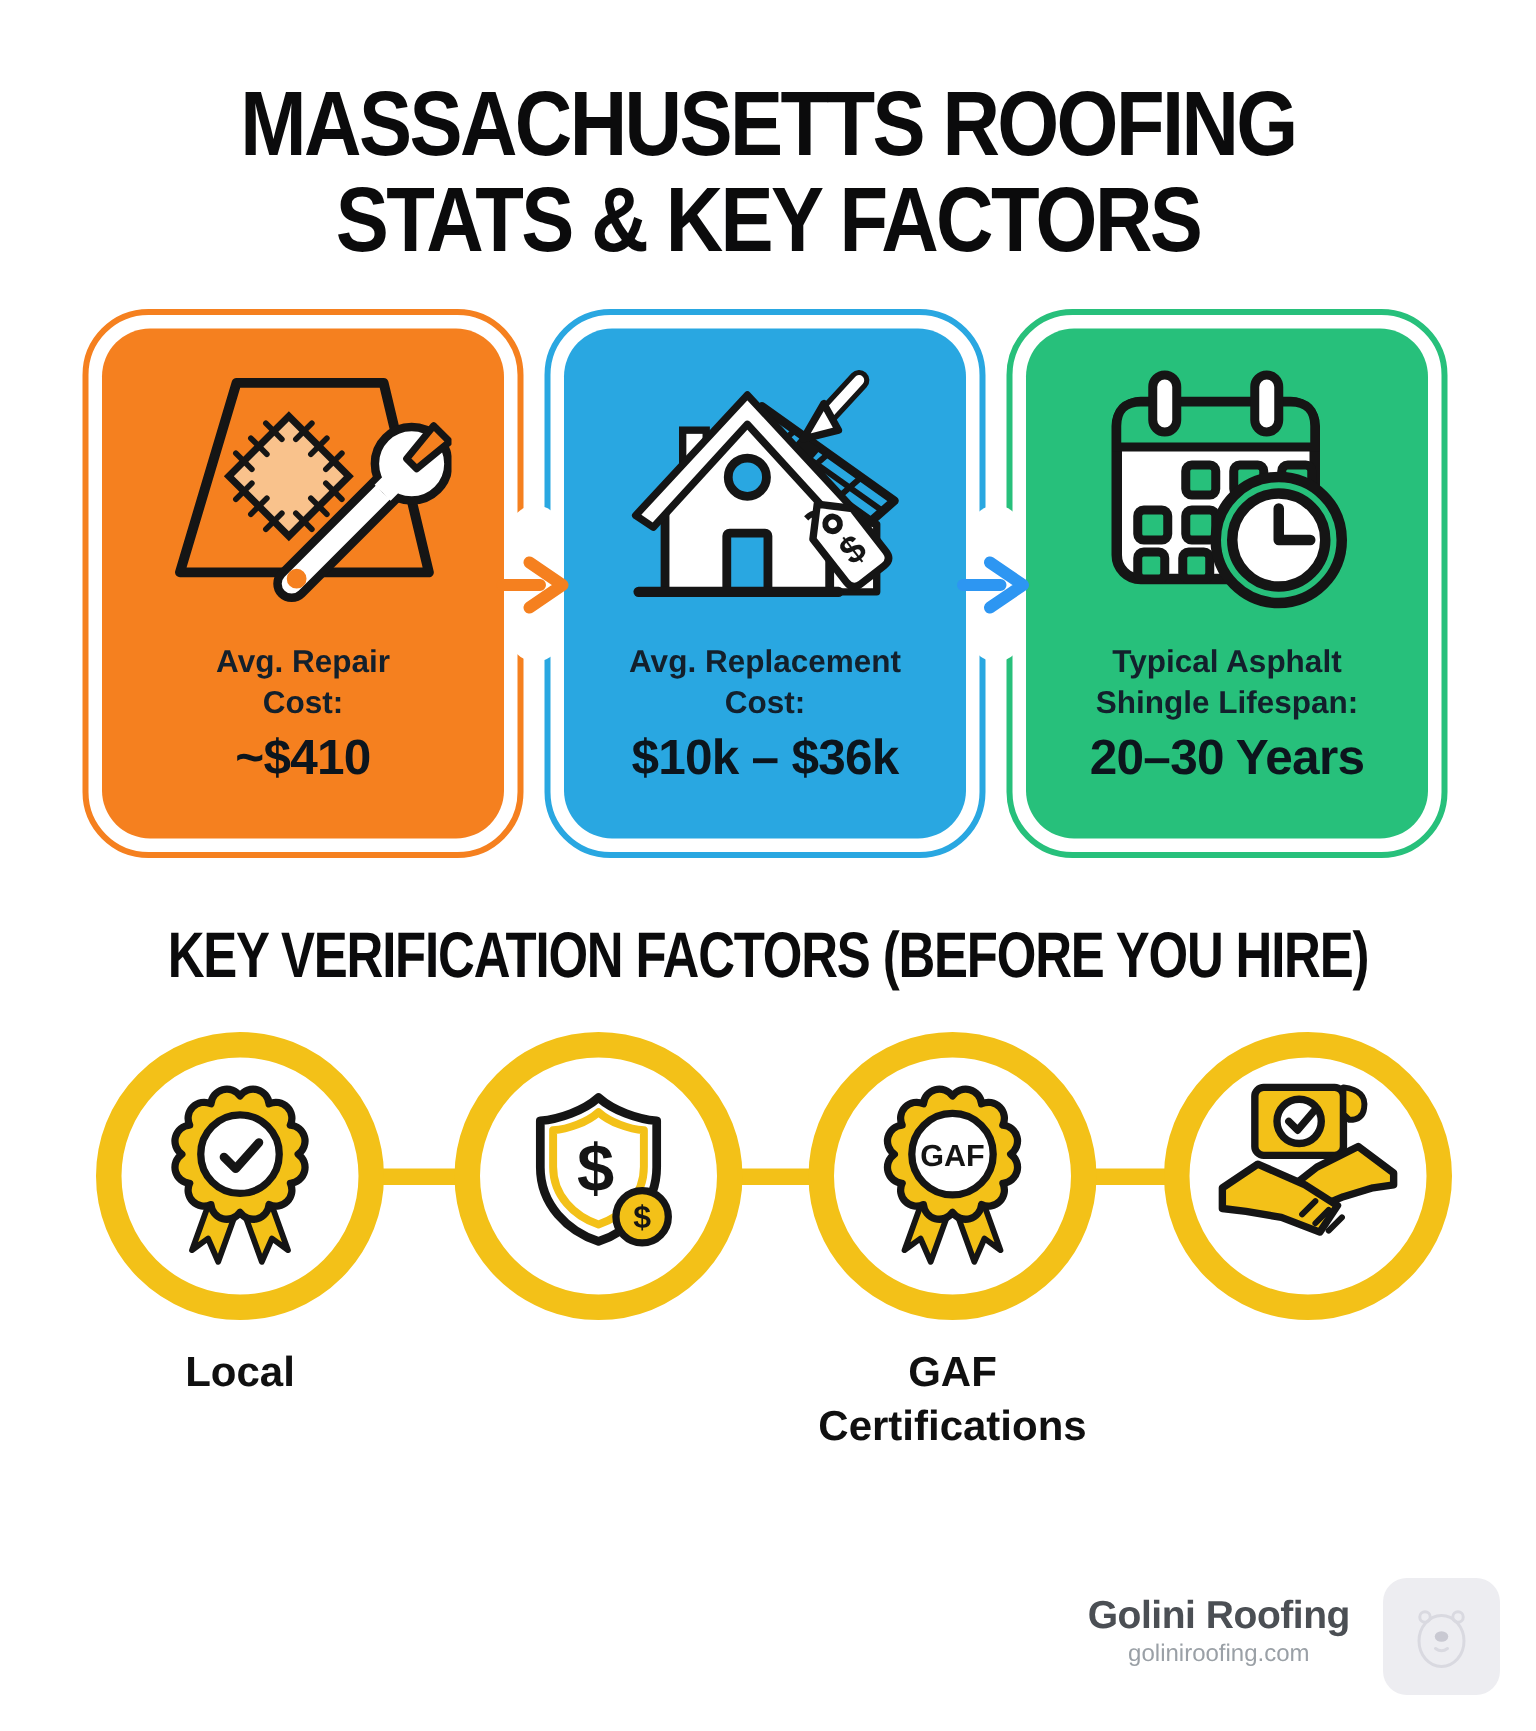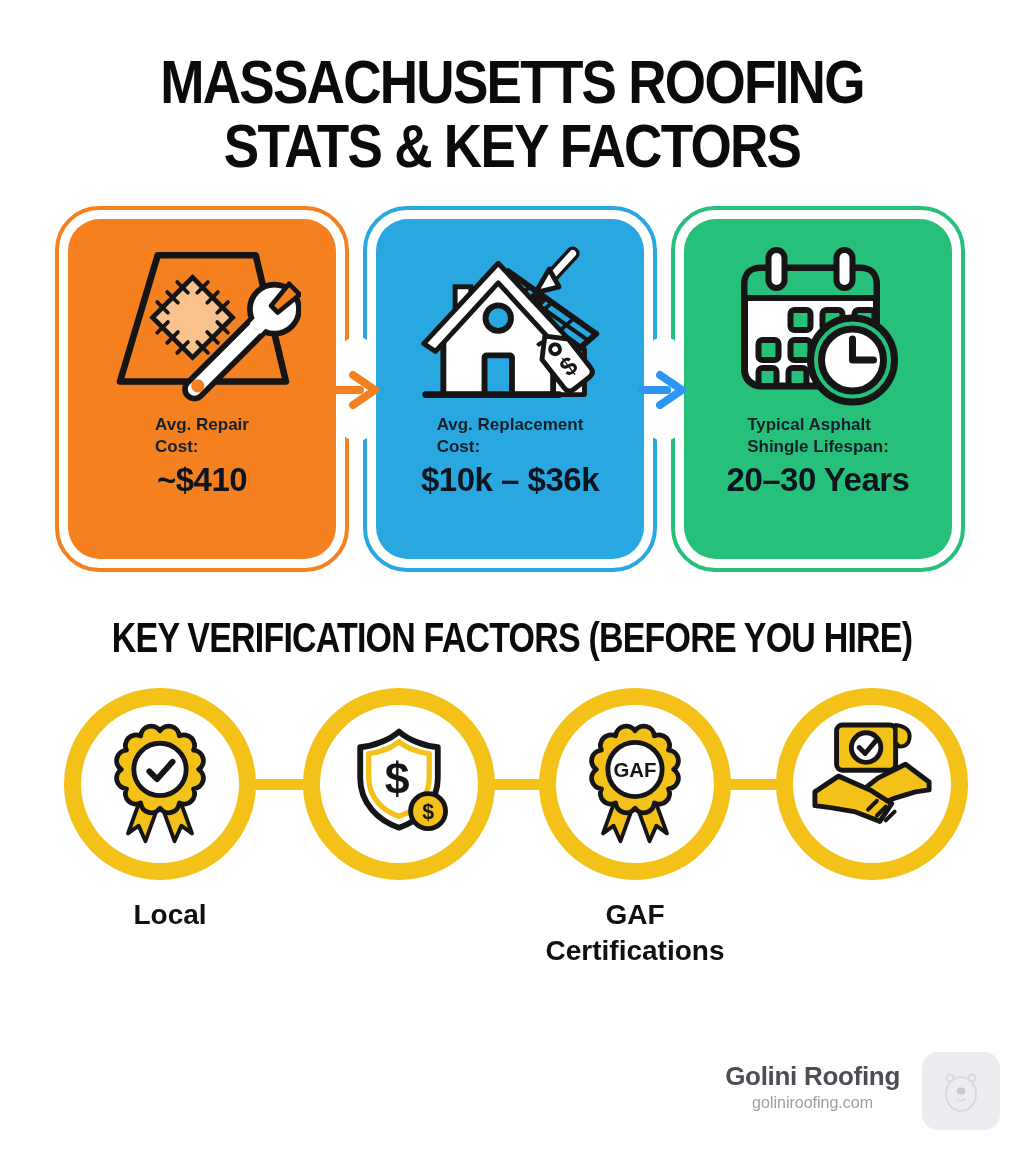--- a/index.html
+++ b/index.html
@@ -10,42 +10,42 @@
   .title{position:absolute;top:50px;left:0;width:1024px;text-align:center;
          font-size:61px;font-weight:bold;letter-spacing:-2px;line-height:1.05;
          color:#0b0b0c;transform:scaleX(0.87);transform-origin:center top;}
 
   
   .stat-cards{position:absolute;left:55px;top:206px;width:910px;height:366px;display:flex;gap:14px;}
   .card{flex:1;border:4px solid var(--c);border-radius:44px;padding:9px;background:#fff;box-sizing:border-box;}
   .card-inner{height:100%;background:var(--c);border-radius:32px;display:flex;flex-direction:column;
               align-items:center;box-sizing:border-box;padding-top:18px;}
   .card-icon{height:176px;display:flex;align-items:center;justify-content:center;}
-  .card-label{margin-top:1px;font-size:17px;font-weight:bold;color:#13202c;line-height:1.28;}
+  .card-label{margin-top:16px;font-size:21px;font-weight:bold;color:#13202c;text-align:center;line-height:1.28;}
   .card-value{font-size:33px;font-weight:bold;color:#0c151d;margin-top:3px;letter-spacing:-0.5px;}
 
   
   .junction{position:absolute;top:337px;width:36px;height:104px;background:#fff;border-radius:18px;}
   .j1{left:339px;} .j2{left:646px;}
   .flow-arrow{position:absolute;top:368px;width:54px;height:44px;}
   .a1{left:330px;} .a2{left:637px;}
 
   
   .section-heading{position:absolute;top:613px;left:0;width:1024px;text-align:center;
                    font-size:43px;font-weight:bold;letter-spacing:-1px;color:#0b0b0c;
                    transform:scaleX(0.79);transform-origin:center top;}
 
   
   .factor-line{position:absolute;left:158px;top:779px;width:714px;height:11px;background:#F3C118;border-radius:6px;}
   .factor-circle{position:absolute;top:688px;width:158px;height:158px;border:17px solid #F3C118;
                  border-radius:50%;background:#fff;display:flex;align-items:center;justify-content:center;}
   .fc1{left:64px;} .fc2{left:303px;} .fc3{left:539px;} .fc4{left:776px;}
   .factor-label{position:absolute;top:897px;width:260px;text-align:center;font-size:28px;
                 font-weight:bold;color:#101010;line-height:1.27;}
-  .fl1{left:40px;} .fl2{left:269px;} .fl3{left:505px;} .fl4{left:742px;}
+  .fl1{left:30px;} .fl2{left:269px;} .fl3{left:505px;} .fl4{left:742px;}
 
   
   .brand{position:absolute;top:1061px;right:124px;text-align:center;}
   .brand-name{font-size:26px;font-weight:bold;color:#4b4f54;letter-spacing:-0.3px;}
   .brand-site{font-size:16px;color:#9aa0a6;margin-top:2px;}
   .logo-box{position:absolute;left:922px;top:1052px;width:78px;height:78px;background:#ededf1;
             border-radius:16px;display:flex;align-items:center;justify-content:center;}
 </style>
 </head>
 <body>

